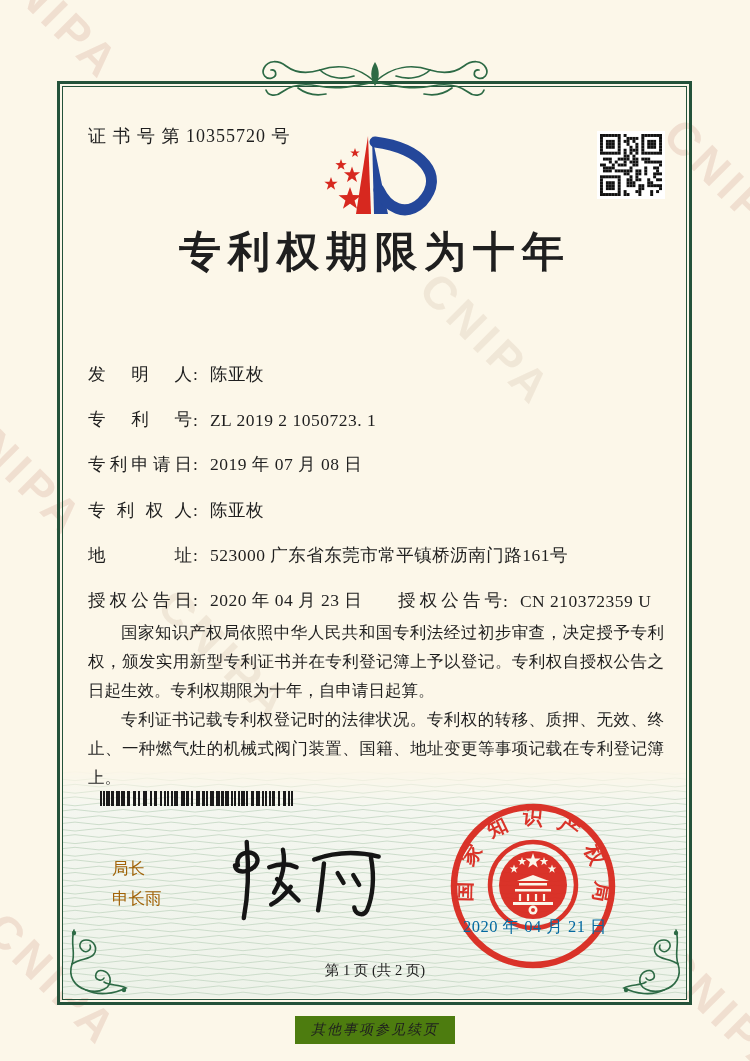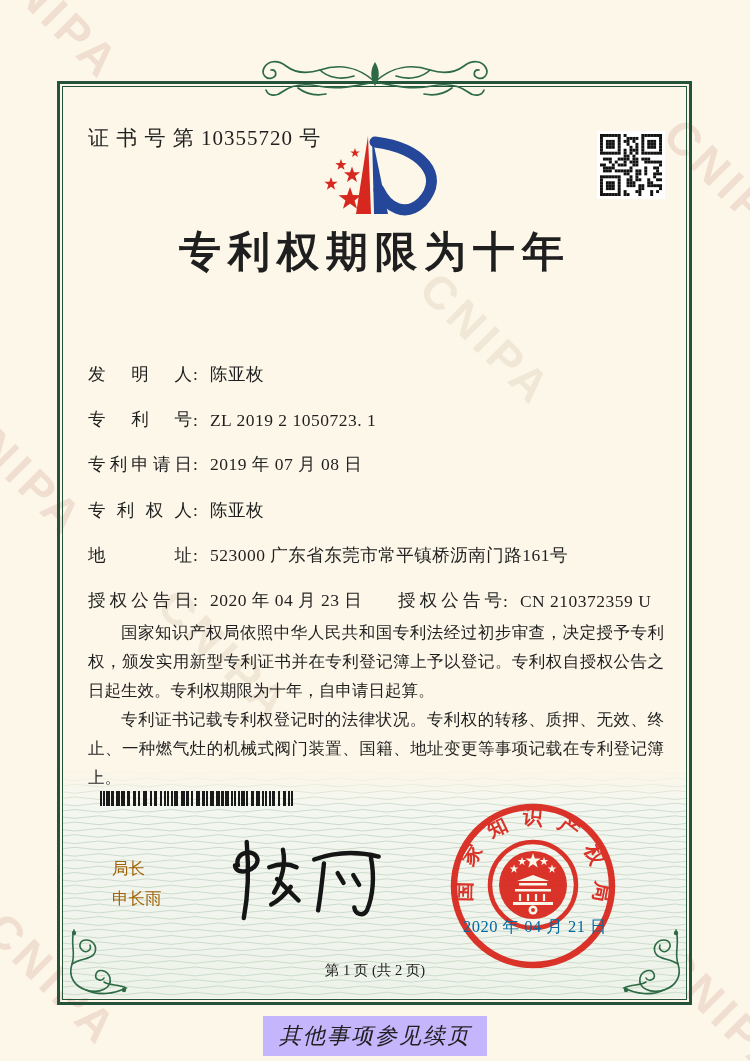--- a/index.html
+++ b/index.html
@@ -12,21 +12,21 @@
   
   .frame{position:absolute;left:57px;top:81px;width:629px;height:918px;border:3px solid #24523a;z-index:2;}
   .frame-inner{position:absolute;left:2px;top:2px;right:2px;bottom:2px;border:1px solid #24523a;}
   
   .band{position:absolute;left:63px;top:770px;width:624px;height:228px;z-index:1;
         background:linear-gradient(#f5f7f1,#eef3ea);
         -webkit-mask-image:linear-gradient(to bottom,transparent 0,#000 38px);
         mask-image:linear-gradient(to bottom,transparent 0,#000 38px);}
   .band svg{display:block;}
   
-  .cert-no{position:absolute;left:88px;top:124px;font-size:21px;letter-spacing:1px;z-index:3;}
+  .cert-no{position:absolute;left:88px;top:124px;font-size:18px;letter-spacing:1px;z-index:3;}
   .logo{position:absolute;left:288px;top:130px;z-index:3;}
   .qr{position:absolute;left:597px;top:131px;width:68px;height:68px;background:#fff;padding:3px;box-sizing:border-box;z-index:3;}
   .title{position:absolute;left:0;top:224px;width:100%;text-align:center;font-size:42px;font-weight:bold;
          letter-spacing:7px;z-index:3;}
   
   .frow{position:absolute;left:88px;width:575px;font-size:17.5px;z-index:3;white-space:nowrap;}
   .flabel{display:inline-block;width:104px;text-align:justify;text-align-last:justify;vertical-align:bottom;}
   .fcolon{margin-left:1px;}
   .fvalue{margin-left:12px;letter-spacing:.5px;}
   .fgroup2{position:absolute;left:310px;top:0;}
@@ -40,22 +40,22 @@
   .dir{position:absolute;left:112px;font-family:Liberation Sans, sans-serif;
        font-size:16.5px;font-weight:500;color:#a16207;z-index:3;}
   .dir.t1{top:858px;} .dir.t2{top:888px;}
   .sig{position:absolute;left:208px;top:836px;z-index:3;}
   
   .seal{position:absolute;left:447px;top:797px;z-index:3;opacity:.93;}
   .seal-date{position:absolute;left:450px;top:916px;width:170px;text-align:center;font-size:16.5px;
              letter-spacing:.5px;color:#0369a1;z-index:4;}
   
   .page-info{position:absolute;left:0;top:961px;width:100%;text-align:center;font-size:14.5px;z-index:3;}
-  .note{position:absolute;left:50%;transform:translateX(-50%);top:1016px;background:#c4b5fd;
-        padding:5px 16px;font-size:22px;font-style:italic;letter-spacing:2px;z-index:3;}
+  .note{position:absolute;left:50%;transform:translateX(-50%);top:1016px;background:#4d7c0f;
+        padding:5px 16px;font-size:14px;font-style:italic;letter-spacing:2px;z-index:3;}
   .orn{position:absolute;z-index:4;}
 </style>
 </head>
 <body>
 
 <div class="page">
 
   <svg width="0" height="0" style="position:absolute">
     <defs>
       <path id="st" d="M0,-10 L2.35,-3.24 L9.51,-3.09 L3.8,1.24 L5.88,8.09 L0,4 L-5.88,8.09 L-3.8,1.24 L-9.51,-3.09 L-2.35,-3.24 Z"></path>

